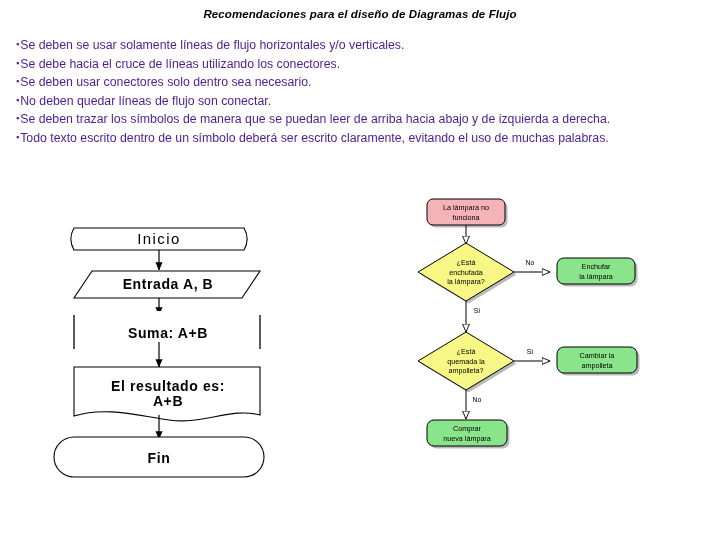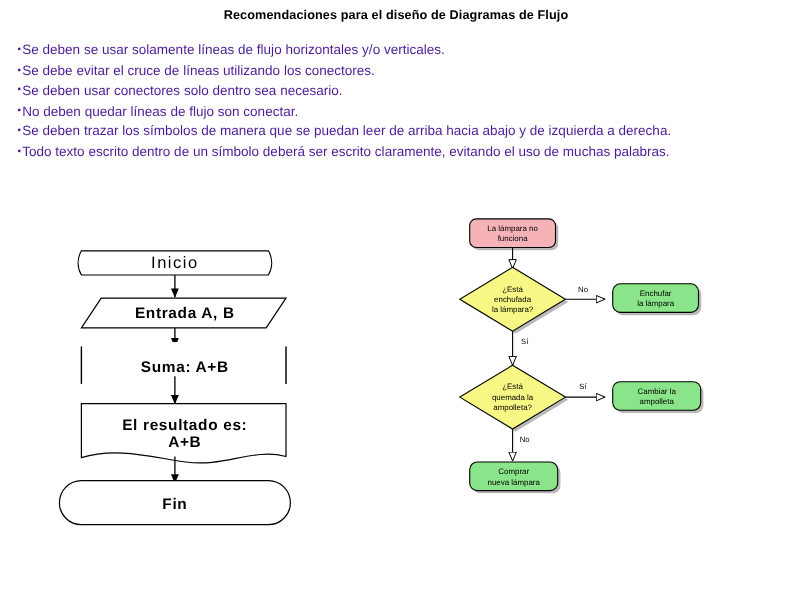--- a/index.html
+++ b/index.html
@@ -25,20 +25,21 @@
 
   
   .title {
     position: absolute;
     left: 0;
     top: 8px;
     width: 720px;
     text-align: center;
     font-size: 11.5px;
     font-weight: bold;
+    font-style: italic;
     color: #000000;
     letter-spacing: 0.1px;
   }
 
   
   .bullets {
     position: absolute;
     left: 16px;
     top: 36px;
     width: 688px;
@@ -114,21 +115,21 @@
 </style>
 </head>
 <body>
 
 <div id="slide">
 
   <div class="title">Recomendaciones para el diseño de Diagramas de Flujo</div>
 
   <div class="bullets">
     <div class="bullet-line"><span class="dot">▪</span><span>Se deben se usar solamente líneas de flujo horizontales y/o verticales.</span></div>
-    <div class="bullet-line"><span class="dot">▪</span><span>Se debe evitar el cruce de líneas utilizando los conectores.</span></div>
+    <div class="bullet-line"><span class="dot">▪</span><span>Se debe hacia el cruce de líneas utilizando los conectores.</span></div>
     <div class="bullet-line"><span class="dot">▪</span><span>Se deben usar conectores solo dentro sea necesario.</span></div>
     <div class="bullet-line"><span class="dot">▪</span><span>No deben quedar líneas de flujo son conectar.</span></div>
     <div class="bullet-para"><span class="dot">▪</span><span class="body">Se deben trazar los símbolos de manera que se puedan leer de arriba hacia abajo y de izquierda a derecha.</span></div>
     <div class="bullet-para"><span class="dot">▪</span><span class="body">Todo texto escrito dentro de un símbolo deberá ser escrito claramente, evitando el uso de muchas palabras.</span></div>
   </div>
 
   <div class="diagrams">
 
     <div class="diagram-left">
       <svg width="290" height="300" viewBox="0 0 290 300">

